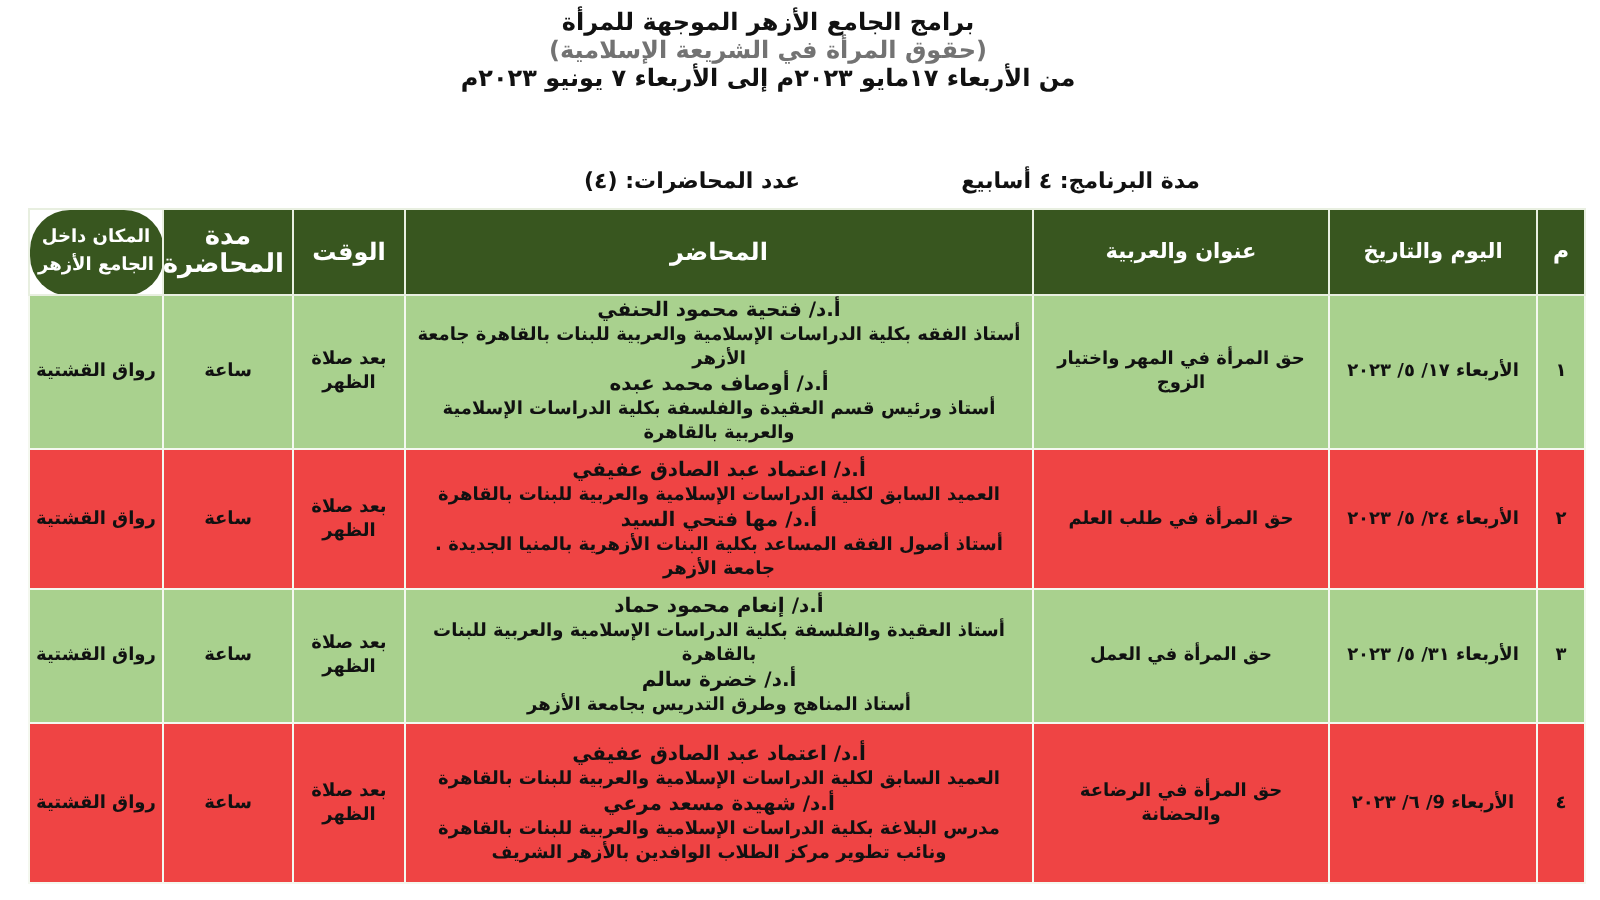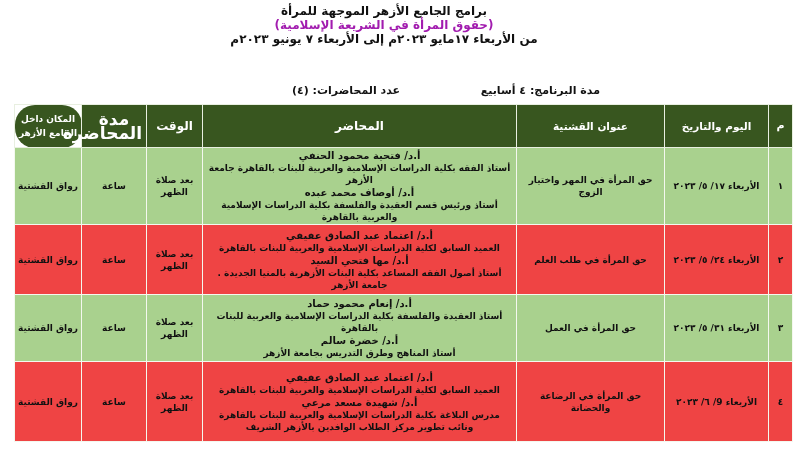--- a/index.html
+++ b/index.html
@@ -2,32 +2,32 @@
 <html><head>
 <meta charset="utf-8">
 <style>
   html, body { margin:0; padding:0; background:#ffffff; }
   body { width:800px; height:450px; overflow:hidden; position:relative;
          font-family:"DejaVu Sans", "Liberation Sans", sans-serif; color:#111; }
   .titles { position:absolute; top:4px; left:0; width:768px; text-align:center; direction:rtl; }
   .titles div { font-weight:bold; line-height:14px; }
   .t1 { font-size:12px; }
   .t2 { font-size:12px; }
-  .t3 { font-size:12px; color:#a21caf; }
+  .t3 { font-size:12px; color:#737373; }
   .t4 { font-size:12px; }
   .meta { position:absolute; top:84px; left:0; width:800px; height:16px; direction:rtl; font-size:11px; font-weight:bold; }
   .meta .duration { position:absolute; right:200px; top:0; }
   .meta .count { position:absolute; right:400px; top:0; }
   table.sched { position:absolute; top:104px; left:14px; width:778px; border-collapse:collapse; direction:rtl; table-layout:fixed; }
   table.sched th { background:#38561f; color:#ffffff; font-weight:bold; font-size:11px; height:42px;
                    border:1.5px solid #e8efe0; padding:0 4px; line-height:14px; }
   table.sched th.lecturer-h, table.sched th.title-h, table.sched th.date-h { font-size:10.5px; }
   table.sched th.lecturer-h { font-size:12px; }
   table.sched th.time-h { font-size:12px; }
-  table.sched th.dur-h { font-size:17px; }
+  table.sched th.dur-h { font-size:13px; }
   table.sched th.place-h { font-size:9px;border-radius:20px; }
   table.sched td { border:1.5px solid #f4f8ef; font-size:9px; font-weight:bold; text-align:center; vertical-align:middle; padding:0 3px; line-height:12px; }
   tr.odd td { background:#a9d18e; }
   tr.even td { background:#ef4444; }
   td.num { font-size:10px; }
   td.date { font-size:10px; }
   td.title { text-align:right; padding-right:6px; font-size:9.5px; }
   td.lect { font-size:8.5px; line-height:12.5px;margin-top:17px; }
   td.lect .name { font-size:10px; line-height:13px; }
   td.time, td.dur, td.place { font-size:10px; }
@@ -53,21 +53,21 @@
     <col style="width:148px">
     <col style="width:314px">
     <col style="width:56px">
     <col style="width:65px">
     <col style="width:67px">
   </colgroup>
   <thead>
     <tr>
       <th class="num-h">م</th>
       <th class="date-h">اليوم والتاريخ</th>
-      <th class="title-h">عنوان القشتية</th>
+      <th class="title-h">عنوان والعربية</th>
       <th class="lecturer-h">المحاضر</th>
       <th class="time-h">الوقت</th>
       <th class="dur-h">
         <div>مدة</div>
         <div>المحاضرة</div>
       </th>
       <th class="place-h">
         <div>المكان داخل</div>
         <div>الجامع الأزهر</div>
       </th>

